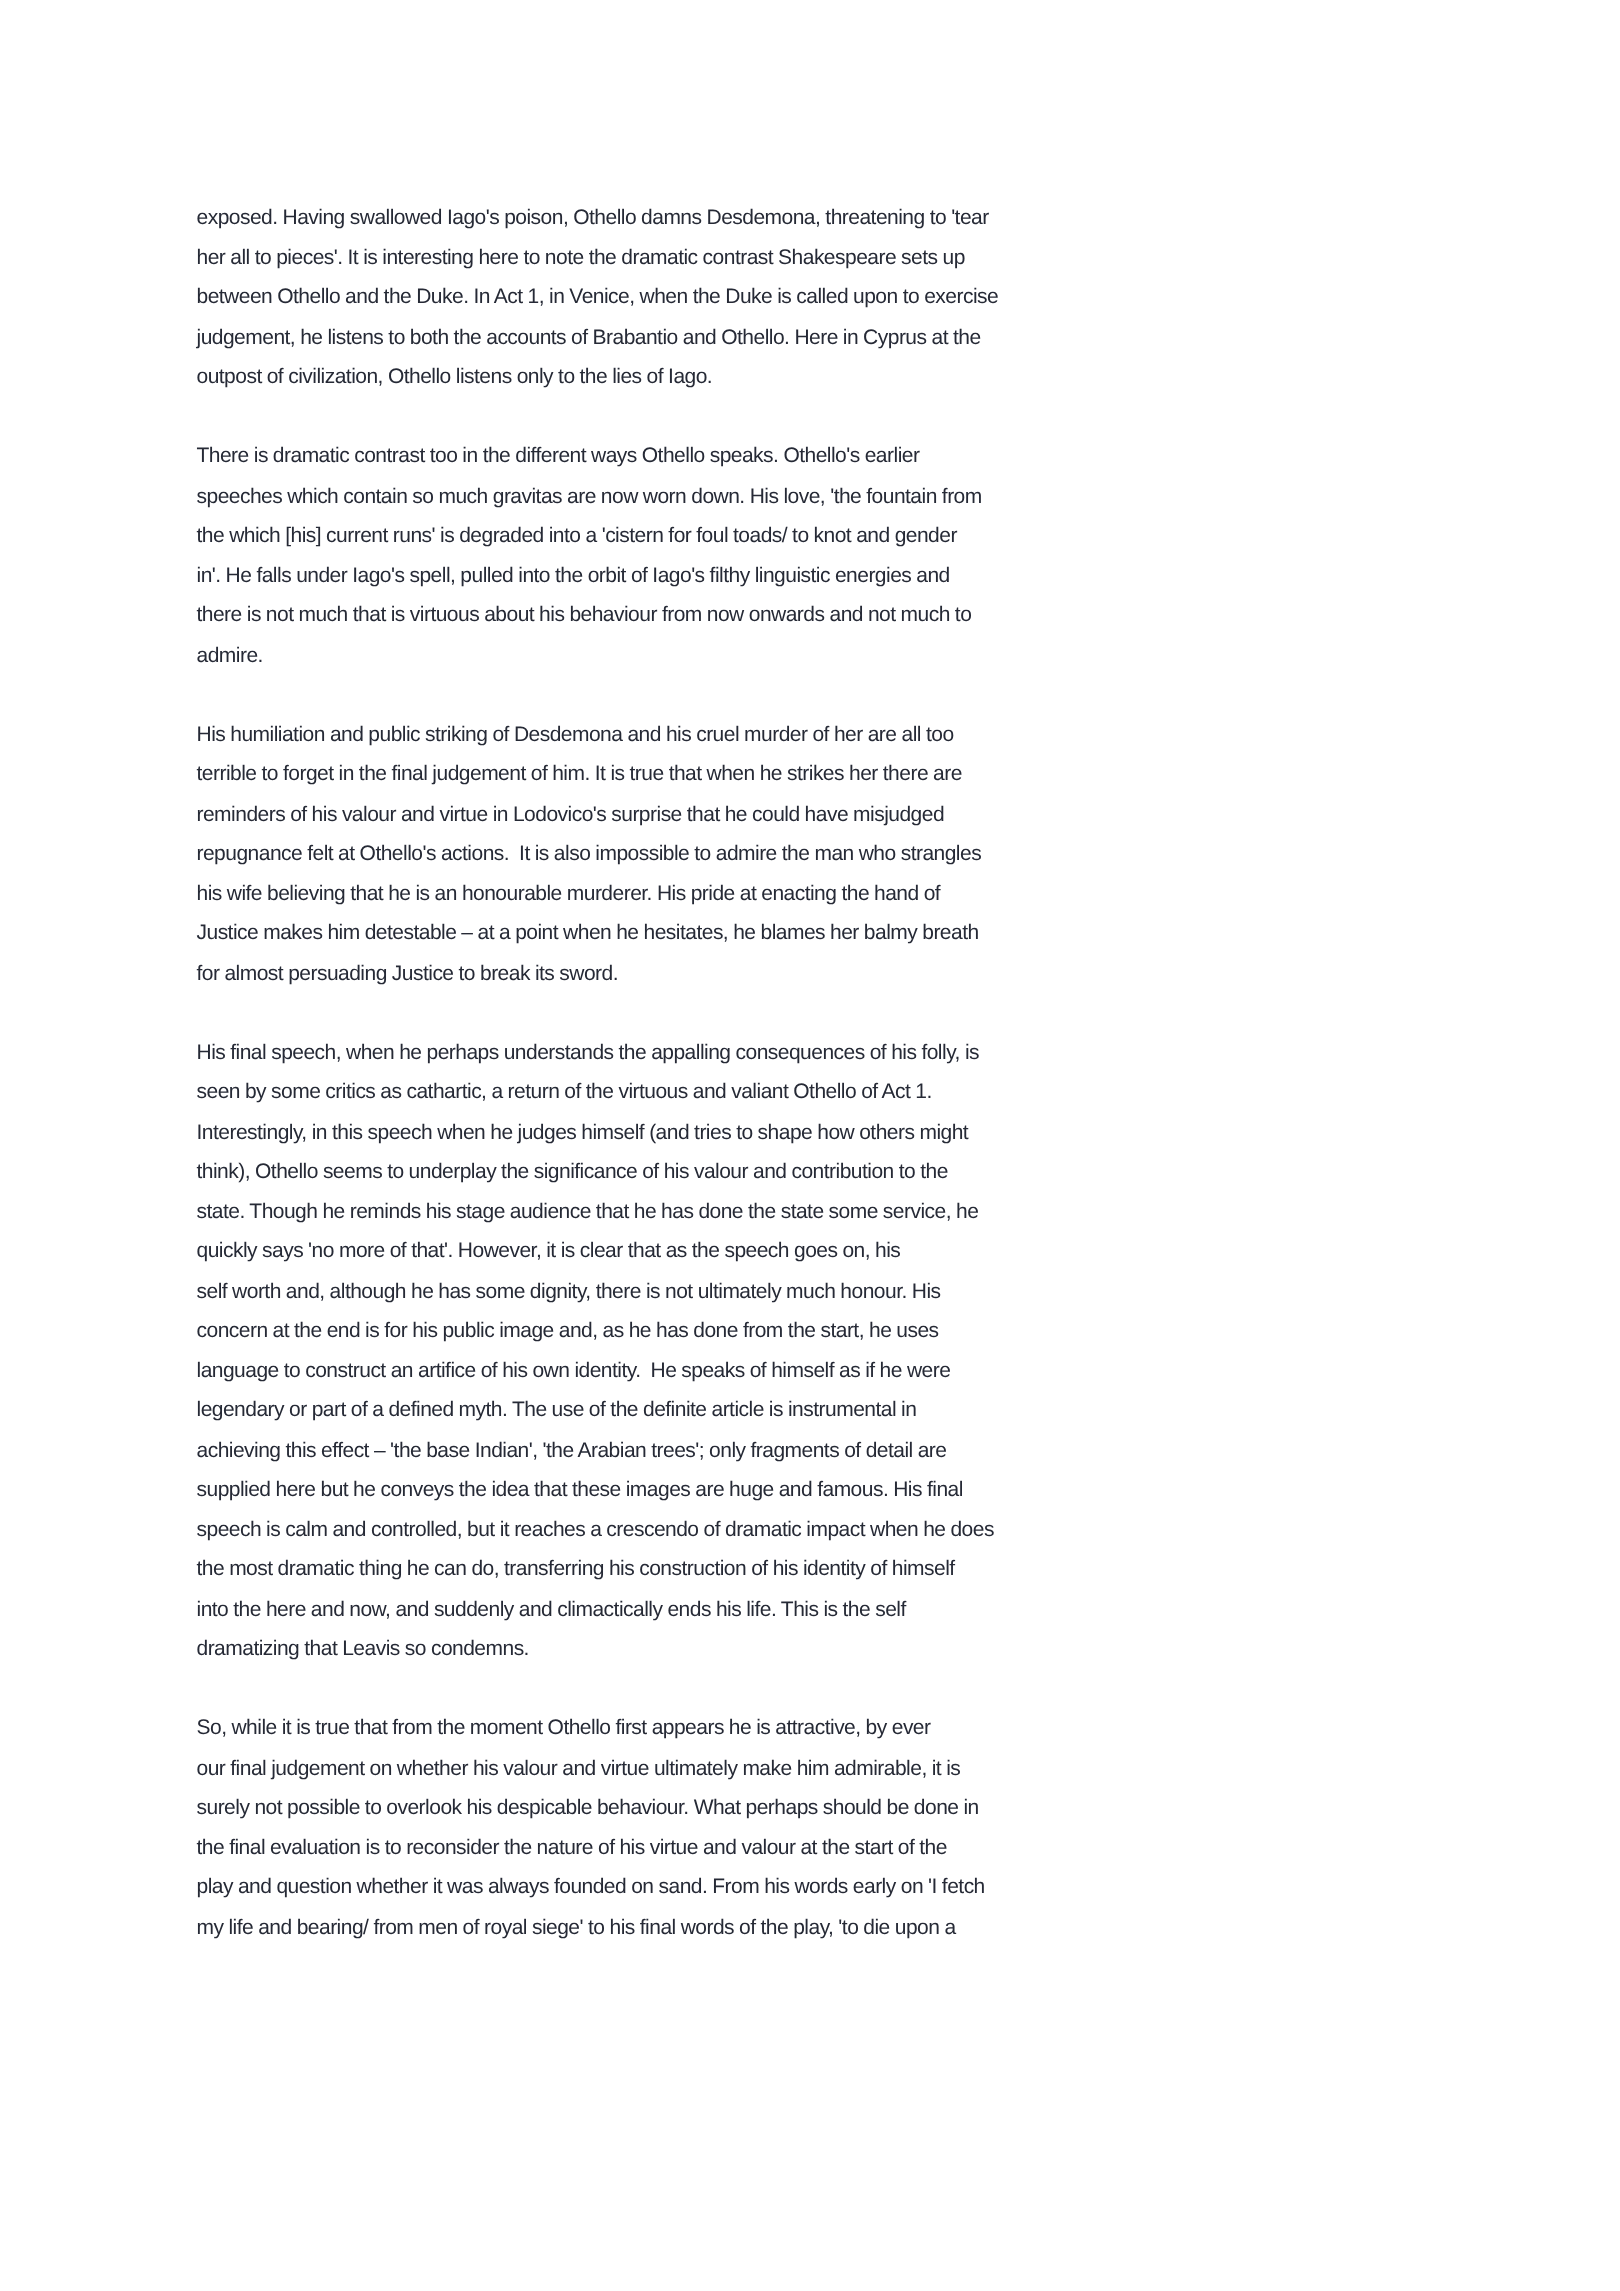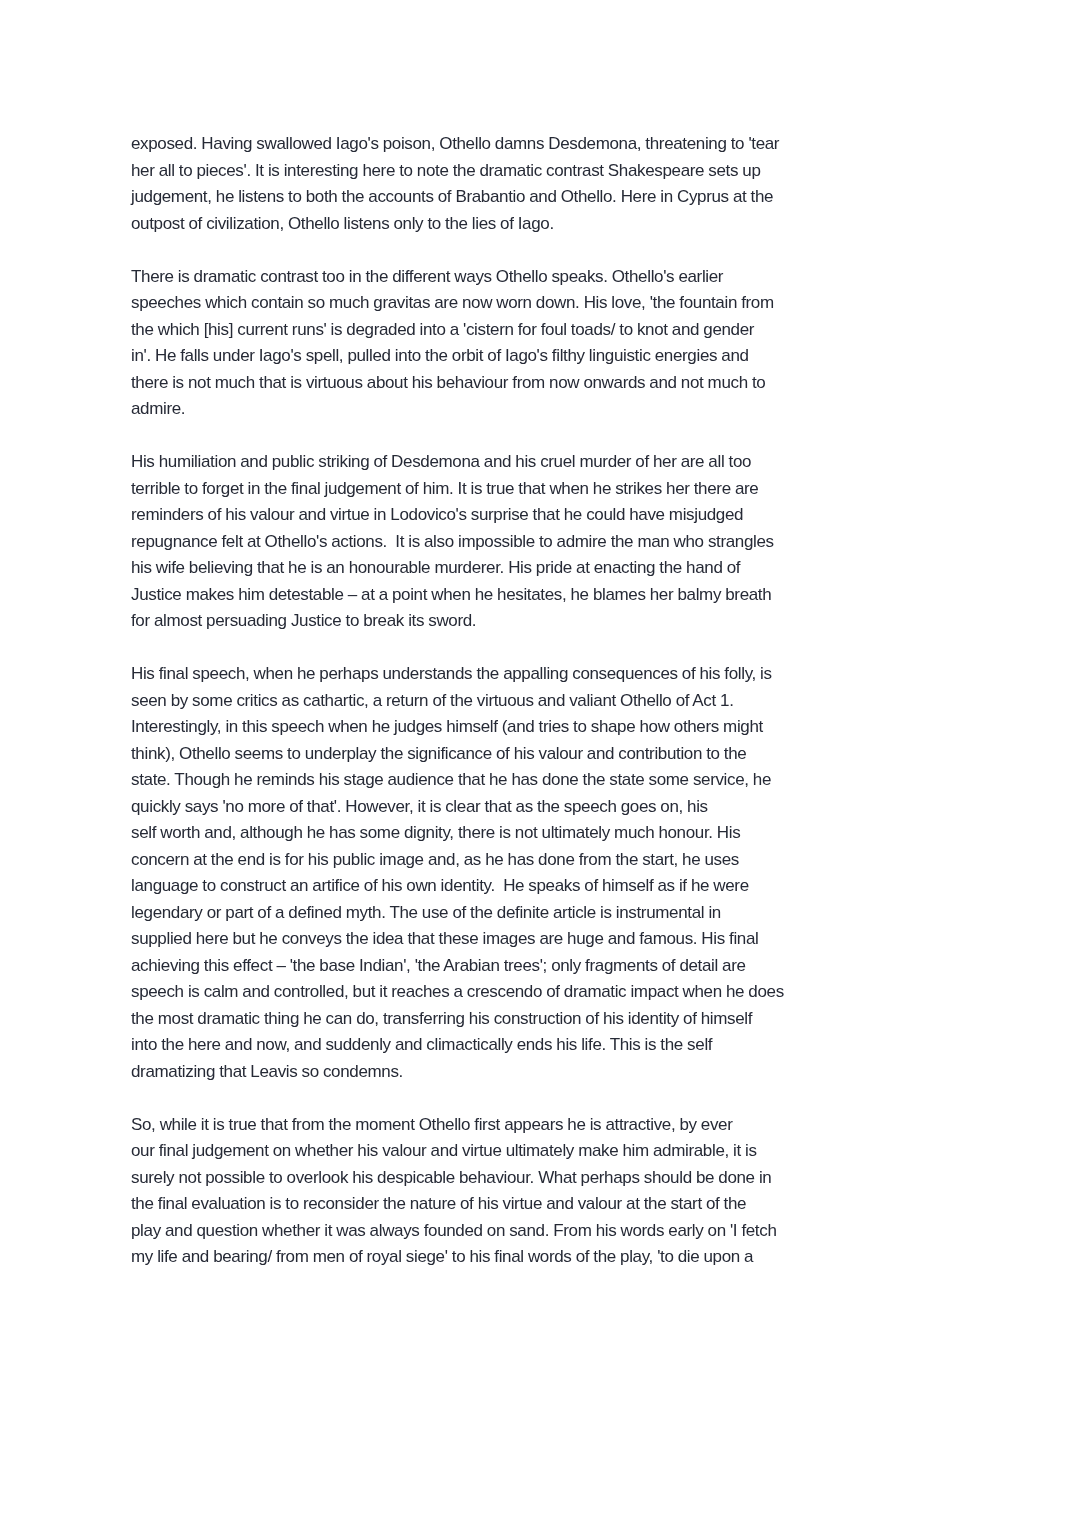--- a/index.html
+++ b/index.html
@@ -3,36 +3,37 @@
 <meta charset="utf-8">
 <style>
   html, body { margin: 0; padding: 0; background: #ffffff; }
   body { width: 1080px; height: 1527px; position: relative; overflow: hidden; }
   .page {
     position: absolute;
     left: 131px;
     top: 131px;
     width: 830px;
     font-family: "Liberation Sans", sans-serif;
-    font-size: 17px;
+    font-size: 14px;
     line-height: 26.5px;
     color: #262a36;
     letter-spacing: -0.35px;
     word-spacing: -0.2px;
   }
   .line { display: block; white-space: pre; height: 26.5px; }
   .para { margin: 0 0 26.5px 0; }
 </style>
 </head>
 <body>
 
 <div class="page">
   <p class="para">
     <span class="line">exposed. Having swallowed Iago's poison, Othello damns Desdemona, threatening to 'tear</span>
     <span class="line">her all to pieces'. It is interesting here to note the dramatic contrast Shakespeare sets up</span>
+    <span class="line">between Othello and the Duke. In Act 1, in Venice, when the Duke is called upon to exercise</span>
     <span class="line">judgement, he listens to both the accounts of Brabantio and Othello. Here in Cyprus at the</span>
     <span class="line">outpost of civilization, Othello listens only to the lies of Iago.</span>
   </p>
   <p class="para">
     <span class="line">There is dramatic contrast too in the different ways Othello speaks. Othello's earlier</span>
     <span class="line">speeches which contain so much gravitas are now worn down. His love, 'the fountain from</span>
     <span class="line">the which [his] current runs' is degraded into a 'cistern for foul toads/ to knot and gender</span>
     <span class="line">in'. He falls under Iago's spell, pulled into the orbit of Iago's filthy linguistic energies and</span>
     <span class="line">there is not much that is virtuous about his behaviour from now onwards and not much to</span>
     <span class="line">admire.</span>
@@ -50,22 +51,22 @@
     <span class="line">His final speech, when he perhaps understands the appalling consequences of his folly, is</span>
     <span class="line">seen by some critics as cathartic, a return of the virtuous and valiant Othello of Act 1.</span>
     <span class="line">Interestingly, in this speech when he judges himself (and tries to shape how others might</span>
     <span class="line">think), Othello seems to underplay the significance of his valour and contribution to the</span>
     <span class="line">state. Though he reminds his stage audience that he has done the state some service, he</span>
     <span class="line">quickly says 'no more of that'. However, it is clear that as the speech goes on, his</span>
     <span class="line">self worth and, although he has some dignity, there is not ultimately much honour. His</span>
     <span class="line">concern at the end is for his public image and, as he has done from the start, he uses</span>
     <span class="line">language to construct an artifice of his own identity.  He speaks of himself as if he were</span>
     <span class="line">legendary or part of a defined myth. The use of the definite article is instrumental in</span>
+    <span class="line">achieving this effect – 'the base Indian', 'the Arabian trees'; only fragments of detail are</span>
     <span class="line">supplied here but he conveys the idea that these images are huge and famous. His final</span>
-    <span class="line">achieving this effect – 'the base Indian', 'the Arabian trees'; only fragments of detail are</span>
     <span class="line">speech is calm and controlled, but it reaches a crescendo of dramatic impact when he does</span>
     <span class="line">the most dramatic thing he can do, transferring his construction of his identity of himself</span>
     <span class="line">into the here and now, and suddenly and climactically ends his life. This is the self</span>
     <span class="line">dramatizing that Leavis so condemns.</span>
   </p>
   <p class="para">
     <span class="line">So, while it is true that from the moment Othello first appears he is attractive, by ever</span>
     <span class="line">our final judgement on whether his valour and virtue ultimately make him admirable, it is</span>
     <span class="line">surely not possible to overlook his despicable behaviour. What perhaps should be done in</span>
     <span class="line">the final evaluation is to reconsider the nature of his virtue and valour at the start of the</span>

